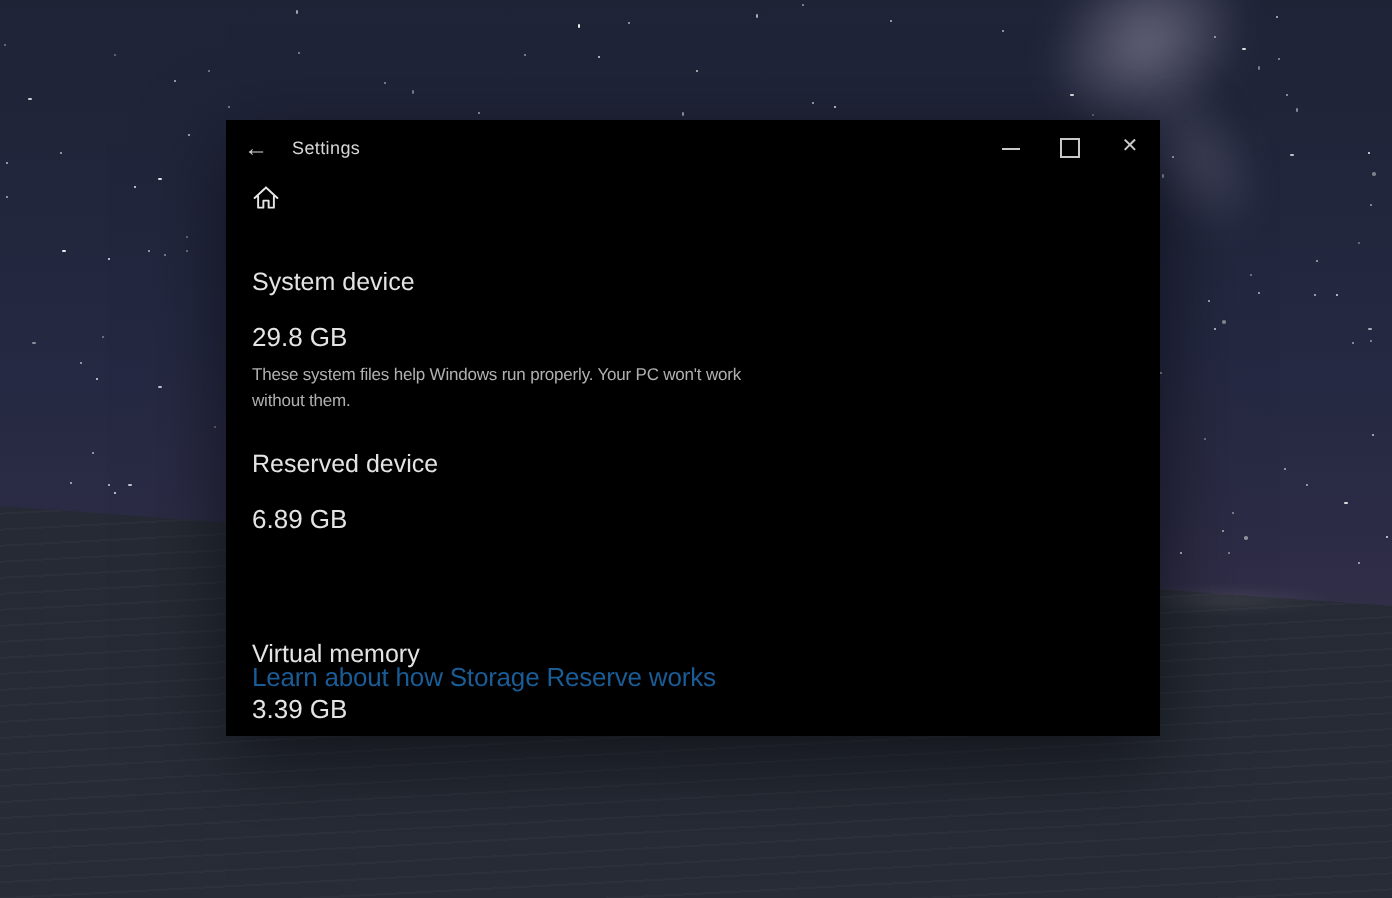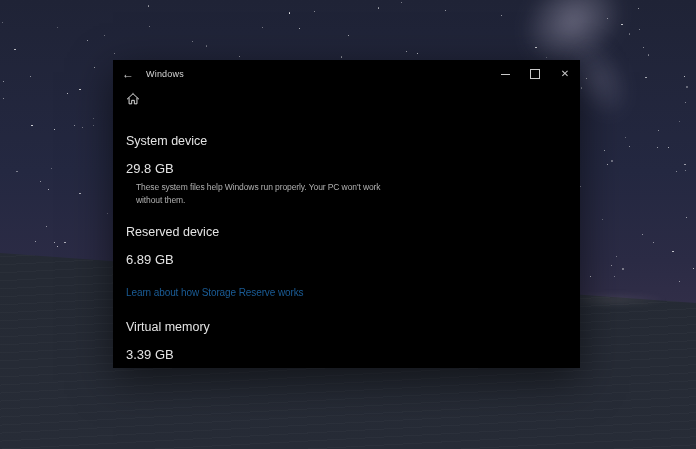--- a/index.html
+++ b/index.html
@@ -43,24 +43,24 @@
   .min-glyph{display:block;width:9px;height:1px;background:#c9c9c9;}
   .max-glyph{display:block;width:8px;height:8px;border:1px solid #c9c9c9;}
   .close-glyph{font-size:10px;line-height:1;color:#c9c9c9;}
 
   .page-title-row{position:absolute;left:13px;top:32px;display:flex;align-items:center;}
   .home-ic{width:14px;height:14px;margin-right:13px;flex:none;}
   .page-title{font-size:17.5px;color:#f2f2f2;letter-spacing:.1px;}
 
   .sec-title{position:absolute;left:13px;font-size:12.5px;color:#e4e4e4;}
   .sec-value{position:absolute;left:13px;font-size:13px;color:#e4e4e4;}
-  .sec-desc{position:absolute;left:23px;font-size:8.5px;line-height:13px;color:#b0b0b0;
+  .sec-desc{position:absolute;left:13px;font-size:8.5px;line-height:13px;color:#b0b0b0;
             letter-spacing:-.1px;}
-  .sec-link{position:absolute;left:13px;font-size:10px;color:#1a5c96;letter-spacing:-.1px;
-            text-decoration:none;cursor:pointer;}
+  .sec-link{position:absolute;left:13px;font-size:13px;color:#1a5c96;letter-spacing:-.1px;
+            text-decoration:none;cursor:pointer;margin-top:44px;}
 
   .t-s1{top:74px;}  .v-s1{top:101px;} .d-s1{top:121px;max-width:252px;}
   .t-s2{top:165px;} .v-s2{top:192px;} .d-s2{top:211px;max-width:440px;white-space:nowrap;}
   .l-s2{top:227px;}
   .t-s3{top:260px;} .v-s3{top:287px;}
 </style>
 </head>
 <body>
 
 <div class="stage">
@@ -242,21 +242,21 @@
     </div>
   <div class="ground"></div>
   <div class="horizon-glow"></div>
 
   <div class="win">
 
     <div class="titlebar">
       <div class="back-btn">
         <span>←</span>
       </div>
-      <div class="tb-title">Windows</div>
+      <div class="tb-title">Settings</div>
       <div class="tb-spacer"></div>
       <div class="cap-btn">
         <span class="min-glyph"></span>
       </div>
       <div class="cap-btn">
         <span class="max-glyph"></span>
       </div>
       <div class="cap-btn">
         <span class="close-glyph">✕</span>
       </div>

